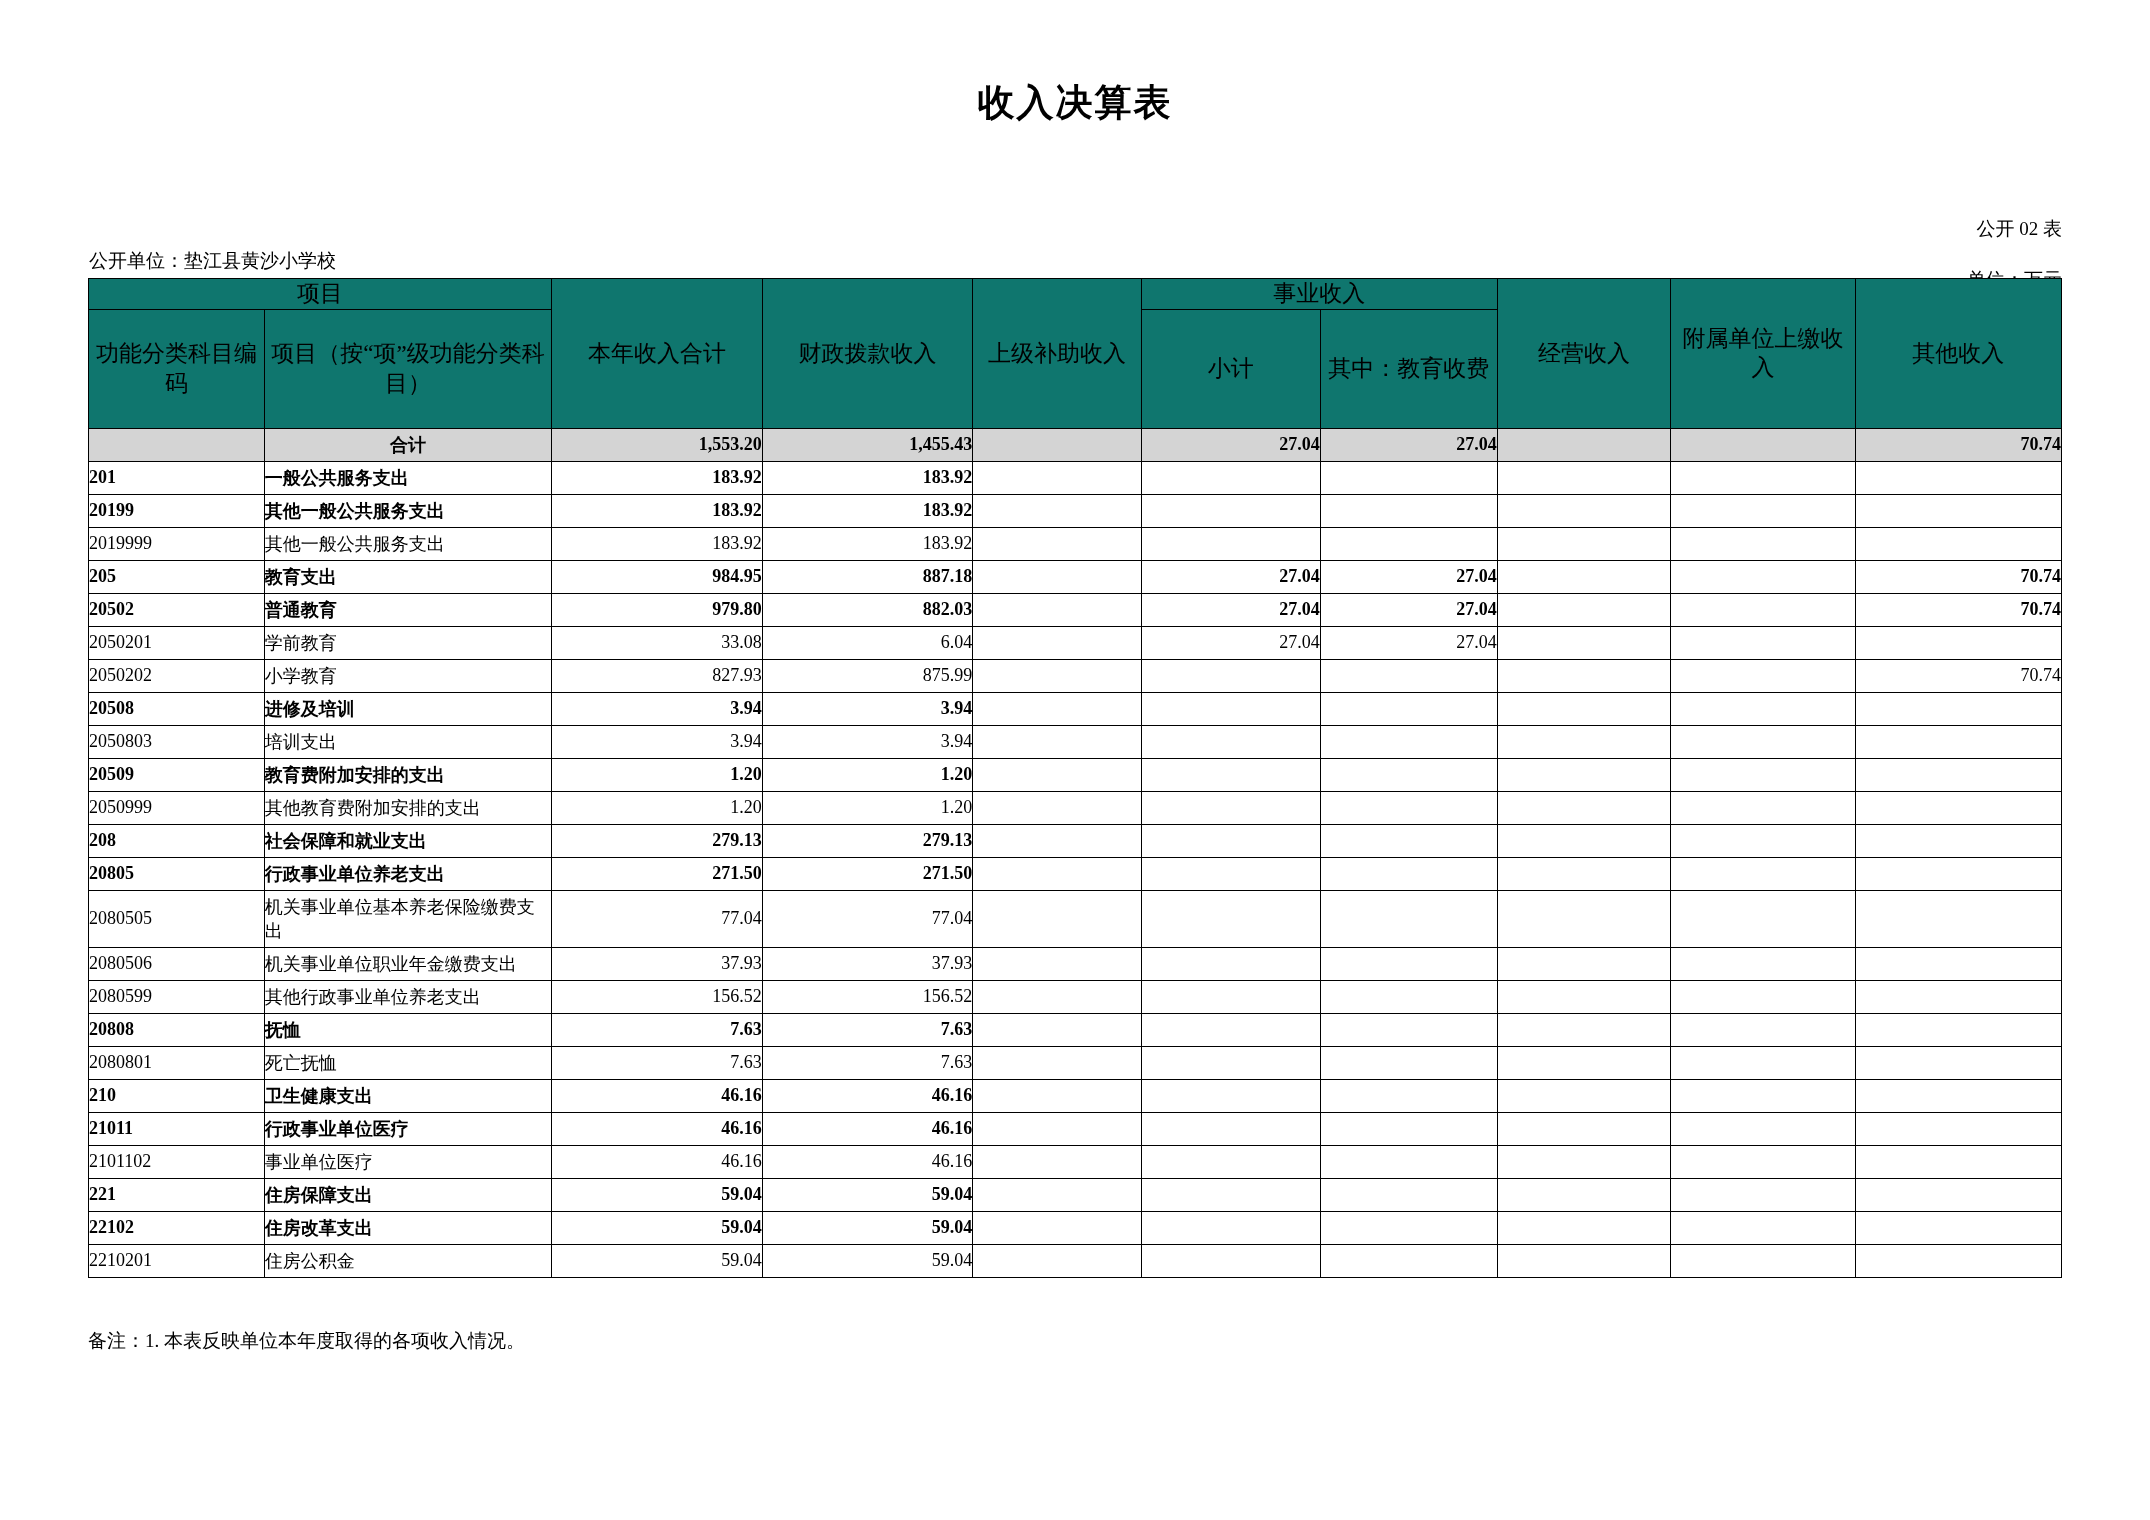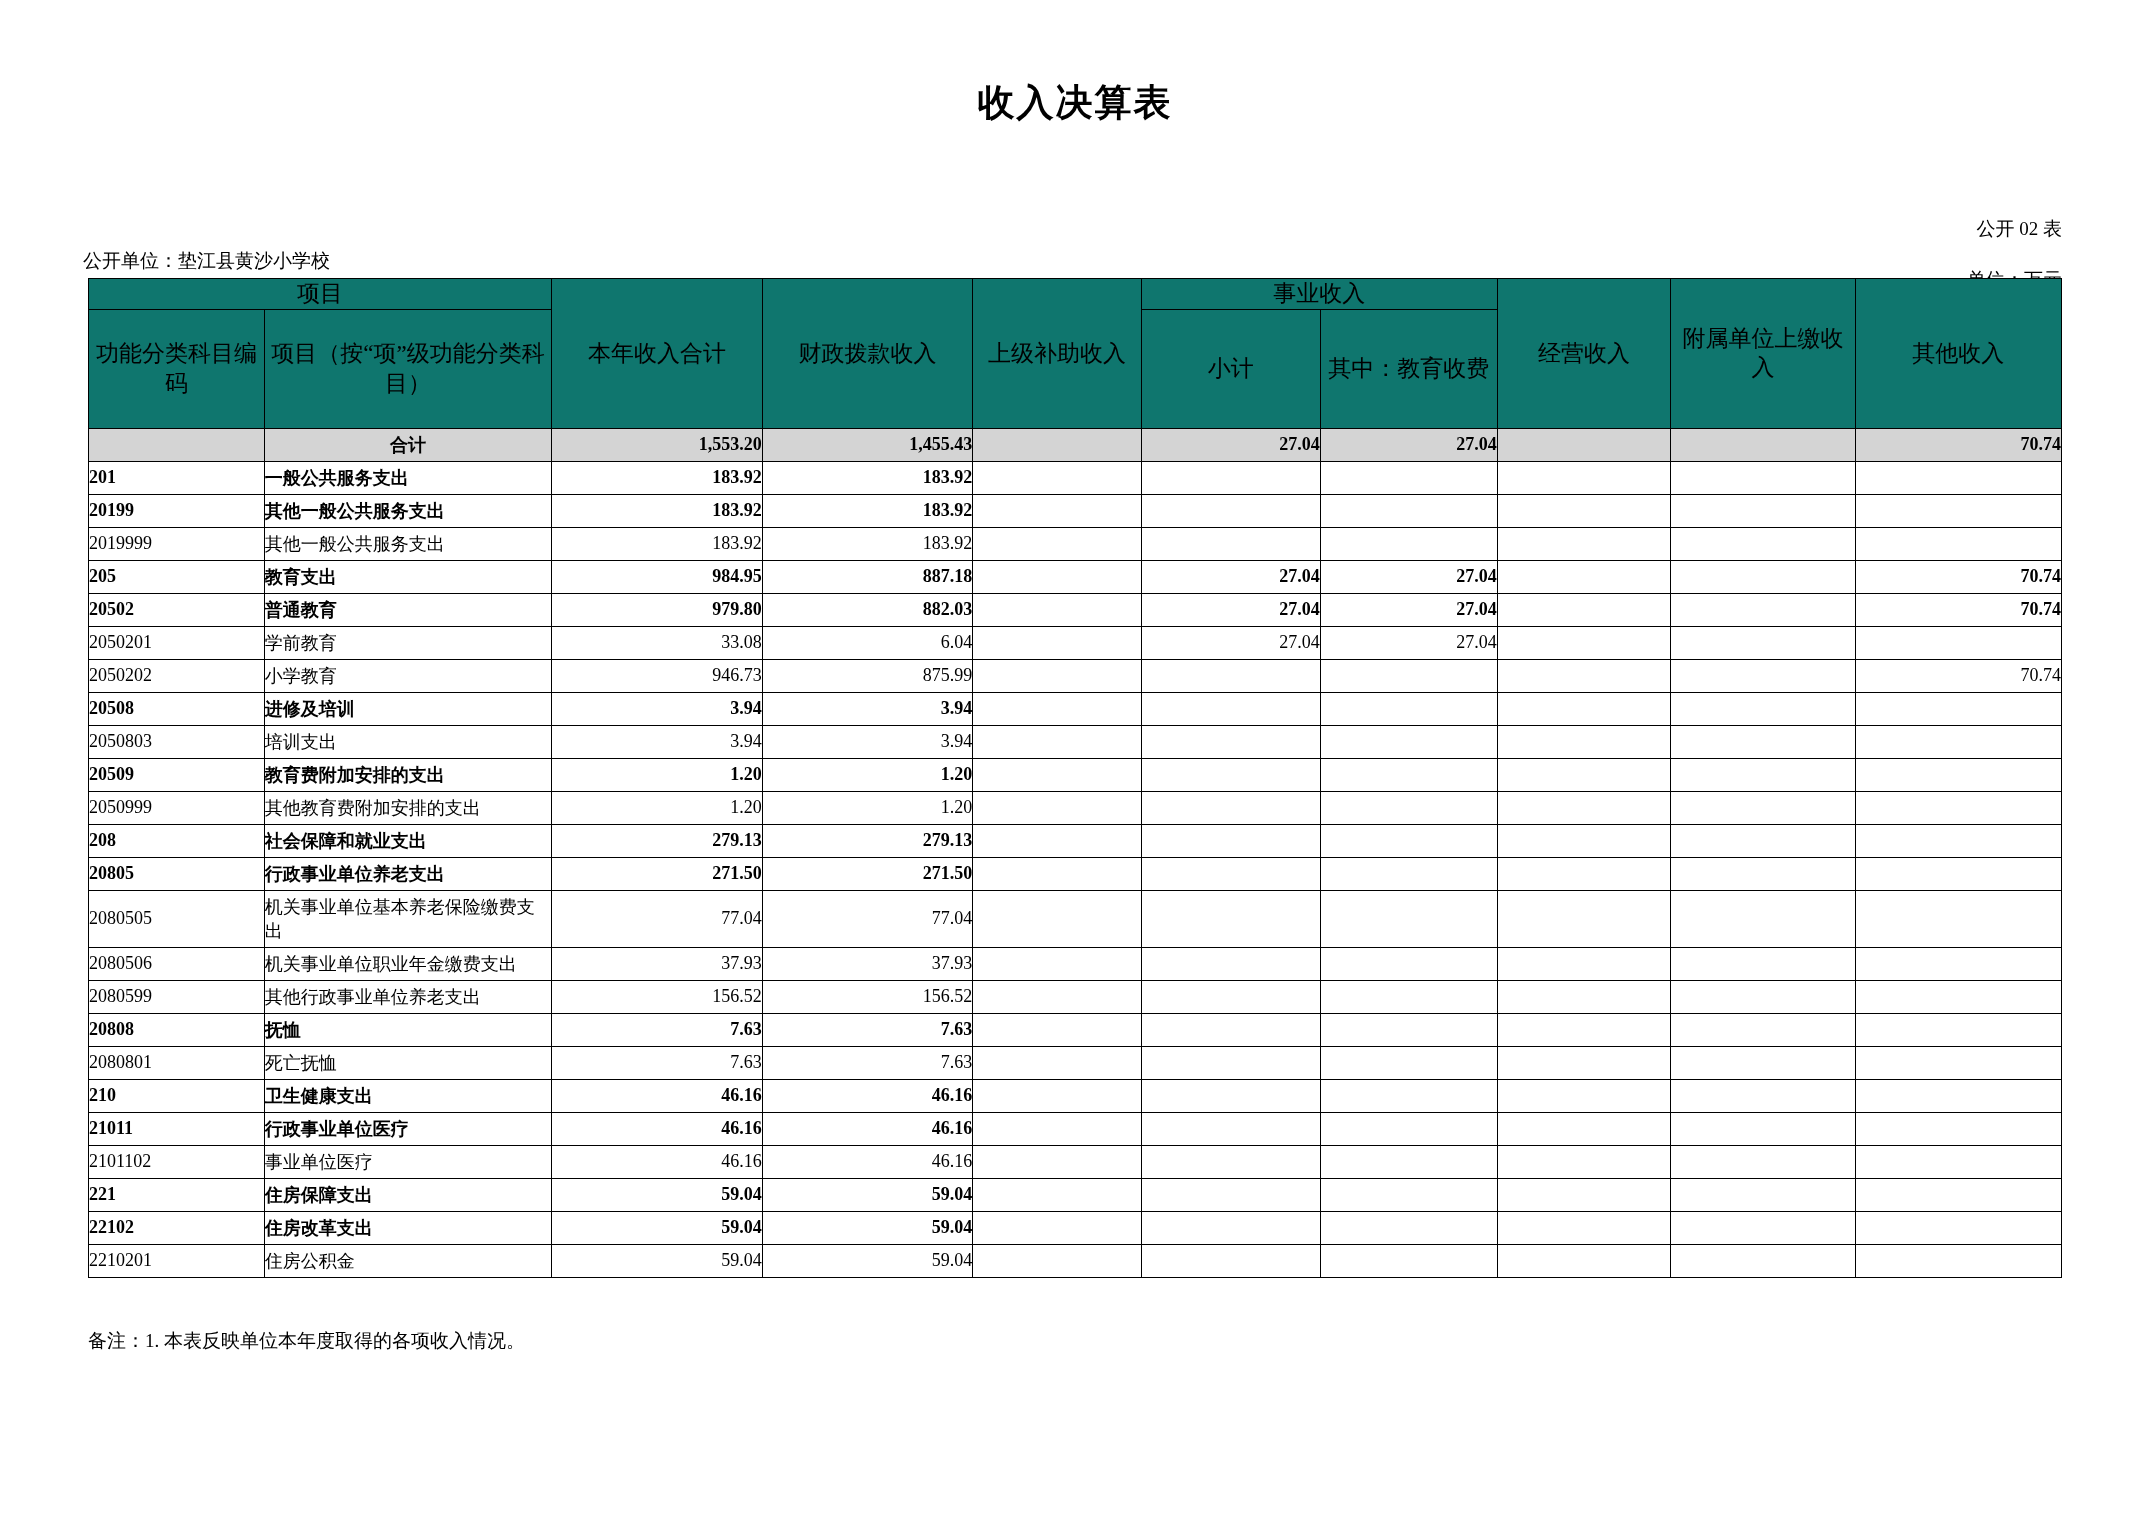--- a/index.html
+++ b/index.html
@@ -37,21 +37,21 @@
     font-size: 19px;
   }
   .meta-right-2 {
     position: absolute;
     right: 88px;
     top: 189px;
     font-size: 19px;
   }
   .meta-left {
     position: absolute;
-    left: 83px;
+    left: 89px;
     top: 170px;
     font-size: 19px;
   }
   table.fin {
     position: absolute;
     left: 88px;
     top: 200px;
     border-collapse: collapse;
     table-layout: fixed;
     width: 1974px;
@@ -230,21 +230,21 @@
           <td class="c-num"></td>
           <td class="c-num">27.04</td>
           <td class="c-num">27.04</td>
           <td class="c-num"></td>
           <td class="c-num"></td>
           <td class="c-num"></td>
         </tr>
         <tr class="lvl3">
           <td class="c-code">2050202</td>
           <td class="c-name cell-pad">小学教育</td>
-          <td class="c-num">946.73</td>
+          <td class="c-num">827.93</td>
           <td class="c-num">875.99</td>
           <td class="c-num"></td>
           <td class="c-num"></td>
           <td class="c-num"></td>
           <td class="c-num"></td>
           <td class="c-num"></td>
           <td class="c-num">70.74</td>
         </tr>
         <tr class="lvl2">
           <td class="c-code">20508</td>

